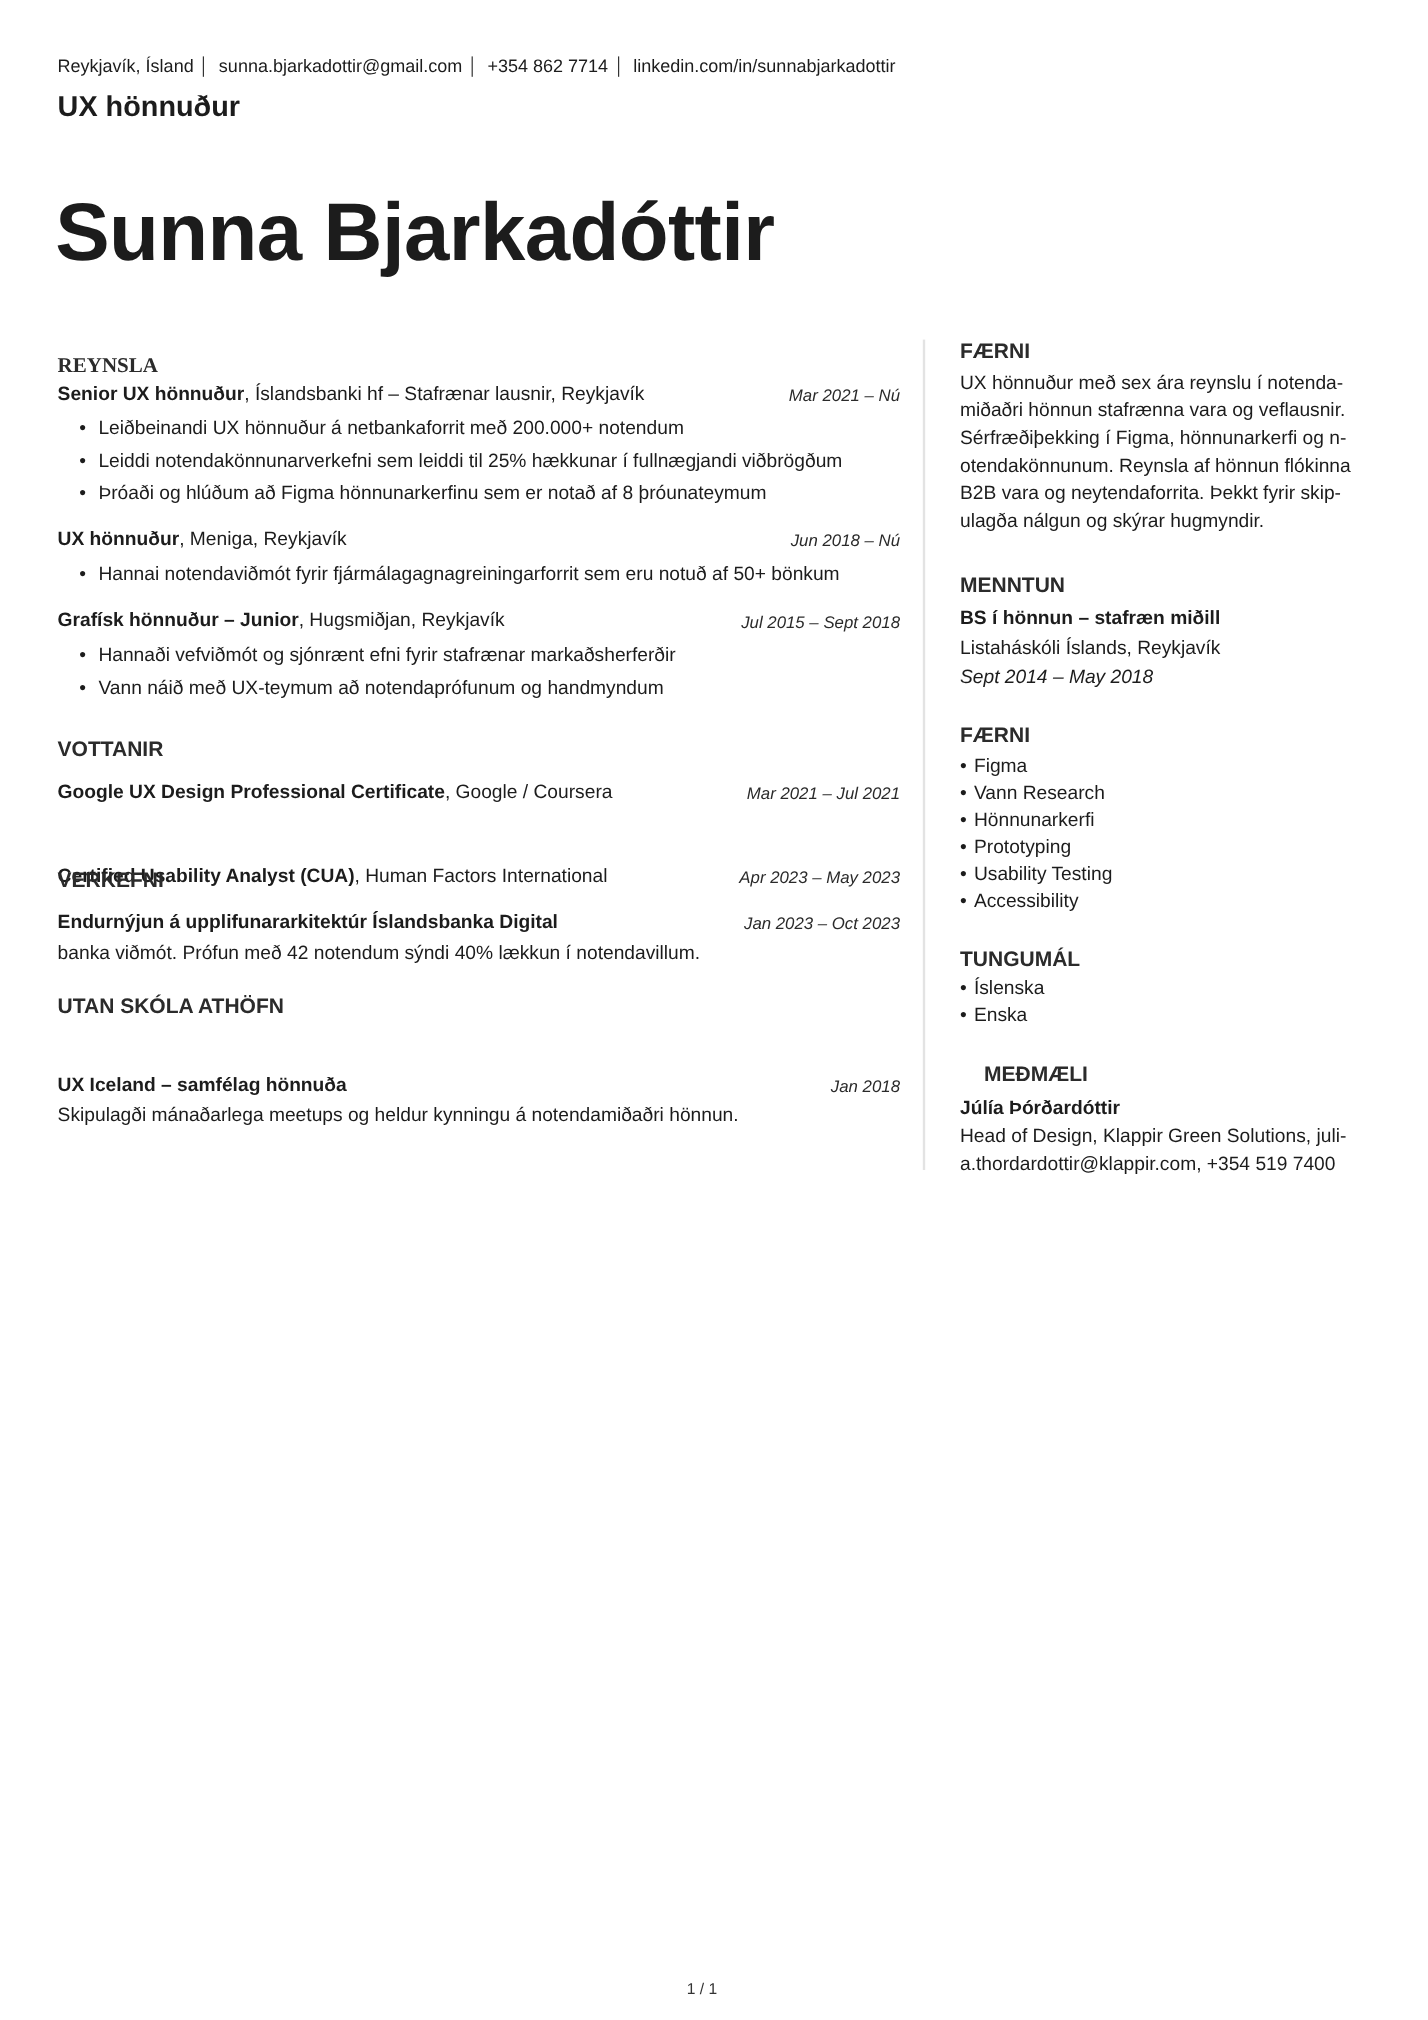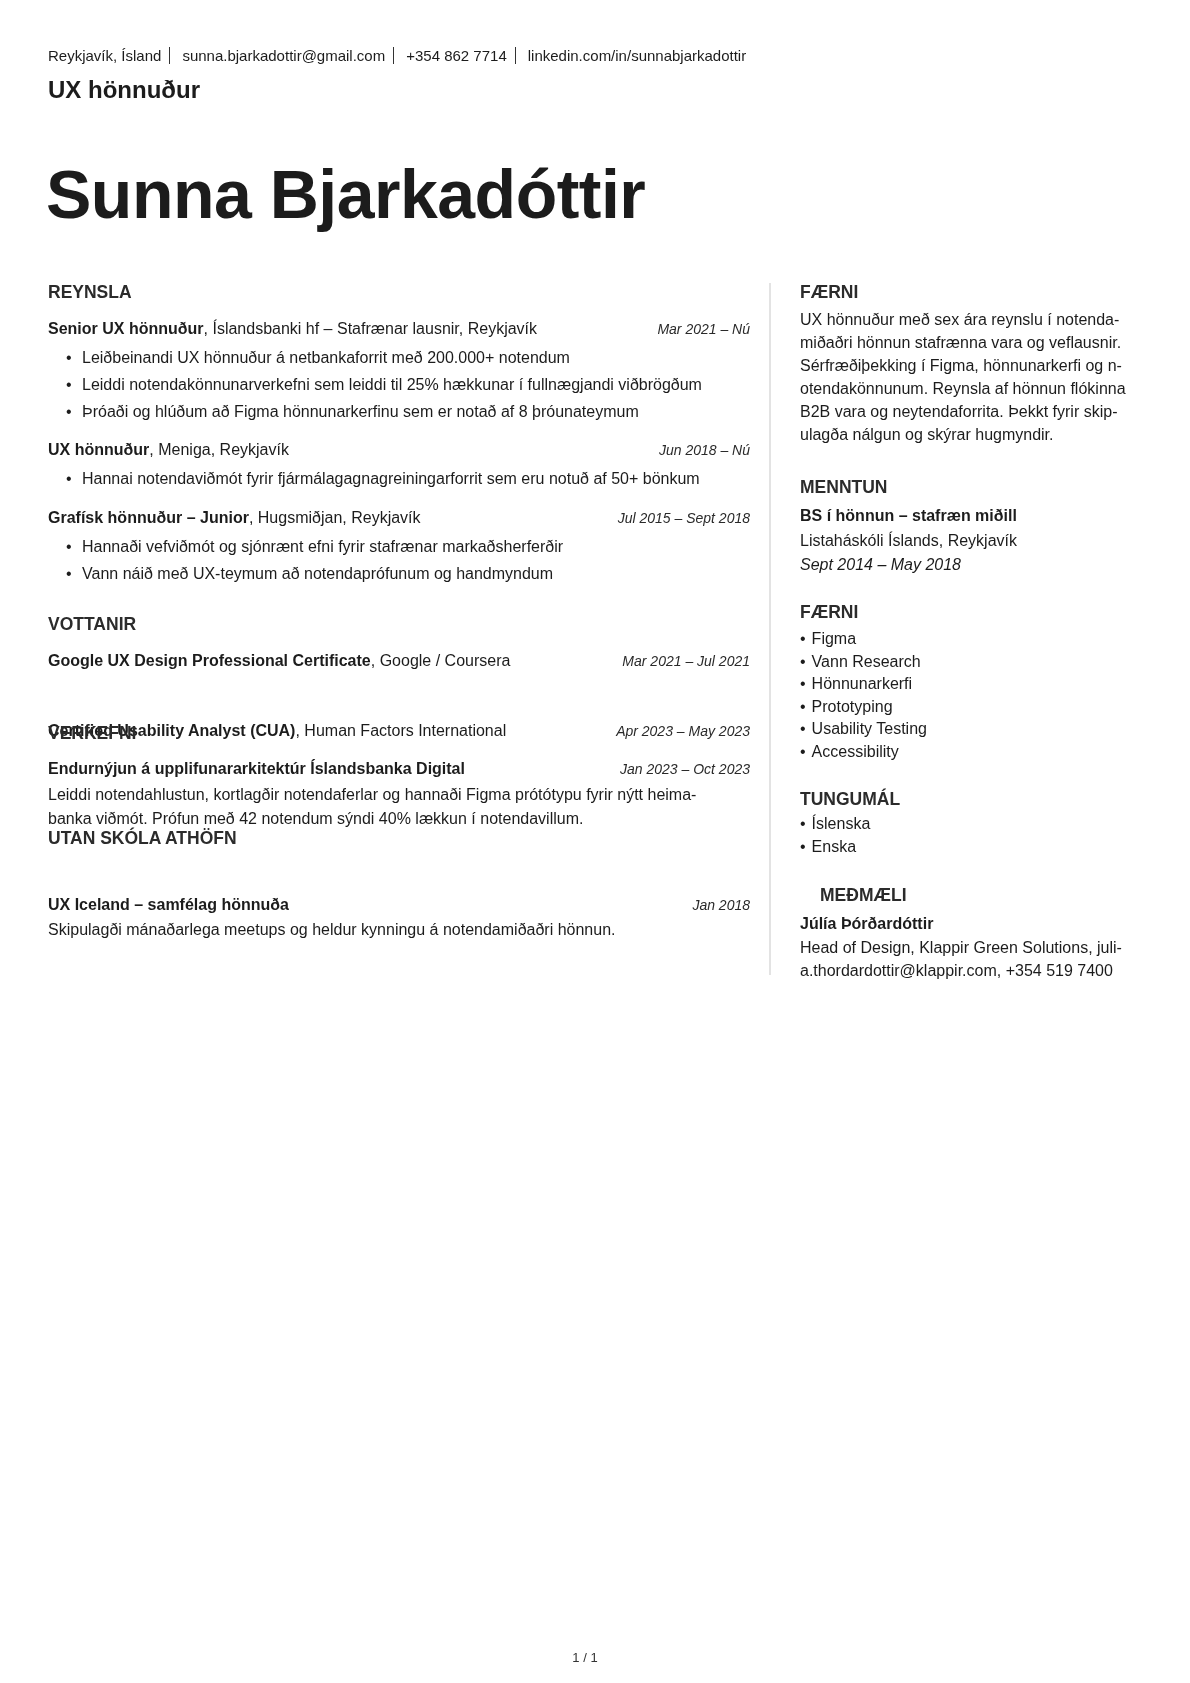--- a/index.html
+++ b/index.html
@@ -33,21 +33,21 @@
   <span class="sep"></span>
   <span>sunna.bjarkadottir@gmail.com</span>
   <span class="sep"></span>
   <span>+354 862 7714</span>
   <span class="sep"></span>
   <span>linkedin.com/in/sunnabjarkadottir</span>
 </div>
 <div class="abs role">UX hönnuður</div>
 <div class="abs name">Sunna Bjarkadóttir</div>
 
-<div class="abs sec-h" style="top:282px;left:48px;">REYNSLA</div>
+<div class="abs sec-h" style="top:294px;left:48px;font-family:Liberation Serif, serif;">REYNSLA</div>
 
 <div class="row" style="top:318px;">
   <b>Senior UX hönnuður</b><span>, Íslandsbanki hf – Stafrænar lausnir, Reykjavík</span>
   <span class="date">Mar 2021 – Nú</span>
 </div>
 <div class="bullet" style="top:347px;"><span>Leiðbeinandi UX hönnuður á netbankaforrit með 200.000+ notendum</span></div>
 <div class="bullet" style="top:374px;"><span>Leiddi notendakönnunarverkefni sem leiddi til 25% hækkunar í fullnægjandi viðbrögðum</span></div>
 <div class="bullet" style="top:401px;"><span>Þróaði og hlúðum að Figma hönnunarkerfinu sem er notað af 8 þróunateymum</span></div>
 
 <div class="row" style="top:439px;">
@@ -72,21 +72,20 @@
   <b>Certified Usability Analyst (CUA)</b><span>, Human Factors International</span>
   <span class="date">Apr 2023 – May 2023</span>
 </div>
 
 <div class="abs sec-h" style="top:723px;left:48px;">VERKEFNI</div>
 <div class="row" style="top:758px;">
   <b>Endurnýjun á upplifunararkitektúr Íslandsbanka Digital</b>
   <span class="date">Jan 2023 – Oct 2023</span>
 </div>
 <div class="para" style="top:783px;">
-  <div>Leiddi notendahlustun, kortlagðir notendaferlar og hannaði Figma prótótypu fyrir nýtt heima-</div>
   <div>banka viðmót. Prófun með 42 notendum sýndi 40% lækkun í notendavillum.</div>
 </div>
 
 <div class="abs sec-h" style="top:828px;left:48px;">UTAN SKÓLA ATHÖFN</div>
 <div class="row" style="top:894px;">
   <b>UX Iceland – samfélag hönnuða</b>
   <span class="date">Jan 2018</span>
 </div>
 <div class="para" style="top:918px;">Skipulagði mánaðarlega meetups og heldur kynningu á notendamiðaðri hönnun.</div>
 

